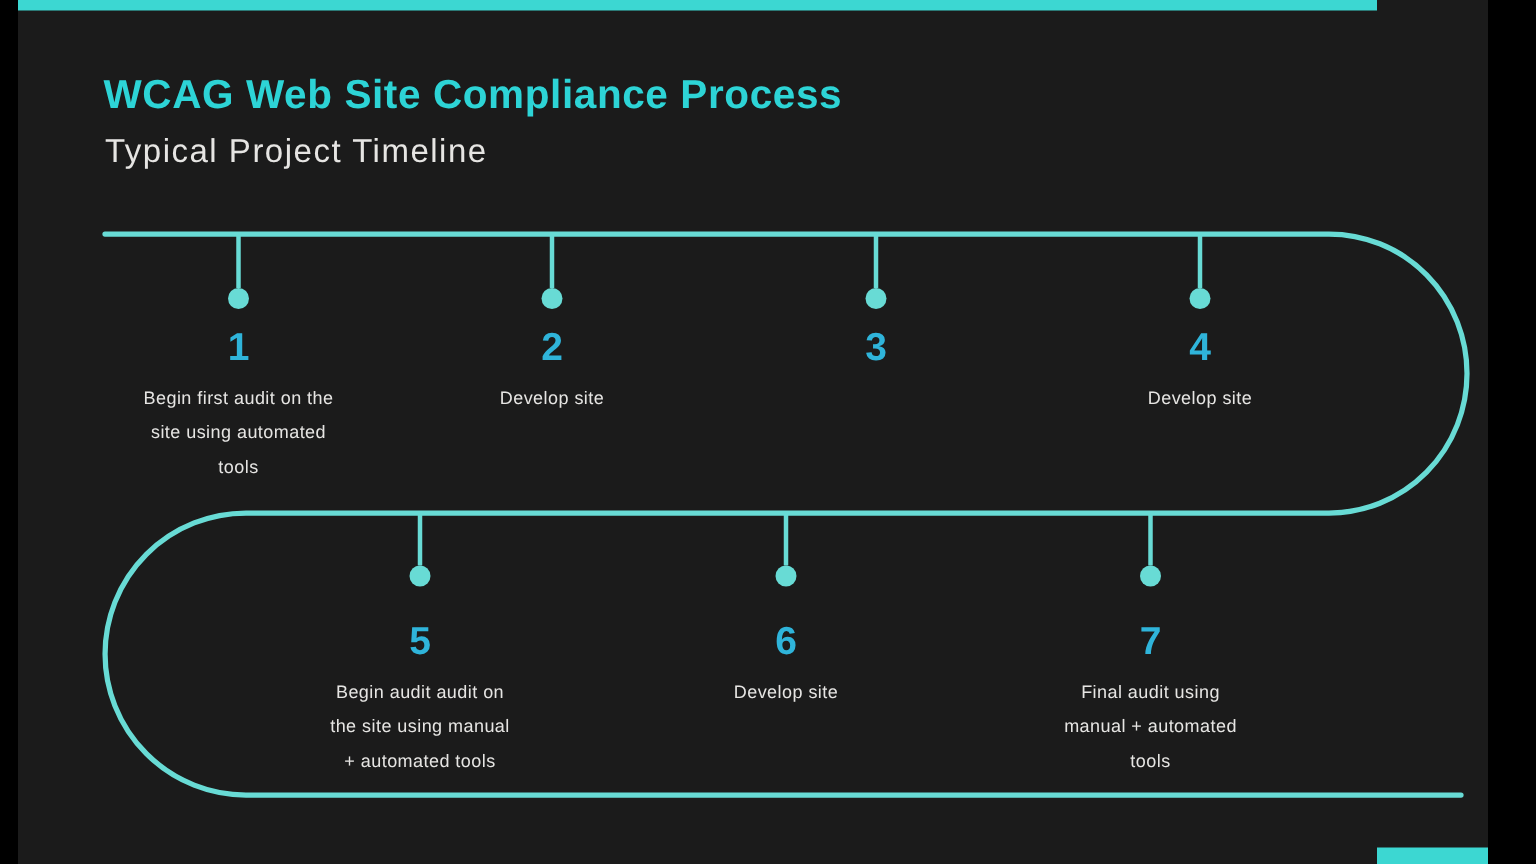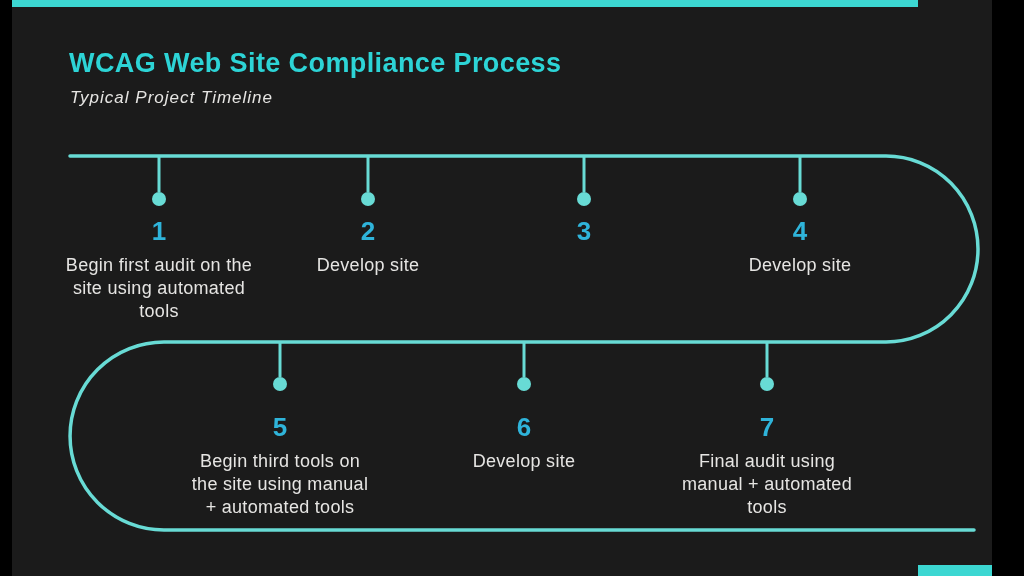--- a/index.html
+++ b/index.html
@@ -14,36 +14,35 @@
   .bar{position:absolute;background:var(--accent,#3cd7d2);}
   .bar-top{left:0;top:0;width:906px;height:7px;}
   .bar-bottom{left:906px;top:565px;width:118px;height:11px;}
   .title{
     position:absolute;left:57px;top:48px;
     font-size:27px;font-weight:700;letter-spacing:.4px;
     color:var(--title,#2dd4d6);
   }
   .subtitle{
     position:absolute;left:58px;top:88px;
-    font-size:17px;letter-spacing:1px;
+    font-size:22px;letter-spacing:1px;
     color:var(--text,#e6e5e3);
-    font-style:italic;
   }
   svg.track{position:absolute;left:0;top:0;}
   .tl-stroke{stroke:var(--line,#68dbd5);fill:none;}
   .tl-dot{fill:var(--line,#68dbd5);}
   .step{position:absolute;width:220px;text-align:center;}
   .row1{top:216px;}
   .row2{top:412px;}
   .num{
     font-size:26px;font-weight:700;height:38px;line-height:30px;
     color:var(--num,#2fb4da);
   }
   .desc{
-    font-size:18px;line-height:23px;letter-spacing:.3px;
+    font-size:12px;line-height:23px;letter-spacing:.3px;
     white-space:pre-line;
     color:var(--text,#e6e5e3);
   }
 </style>
 </head>
 <body>
 
 <div class="canvas">
 
   <div class="bar bar-top"></div>
@@ -86,21 +85,21 @@
   </div>
   <div class="step row1" style="left:462px">
     <div class="num">3</div>
   </div>
   <div class="step row1" style="left:678px">
     <div class="num">4</div>
     <div class="desc">Develop site</div>
   </div>
   <div class="step row2" style="left:158px">
     <div class="num">5</div>
-    <div class="desc">Begin third tools on
+    <div class="desc">Begin audit audit on
 the site using manual
 + automated tools</div>
   </div>
   <div class="step row2" style="left:402px">
     <div class="num">6</div>
     <div class="desc">Develop site</div>
   </div>
   <div class="step row2" style="left:645px">
     <div class="num">7</div>
     <div class="desc">Final audit using

